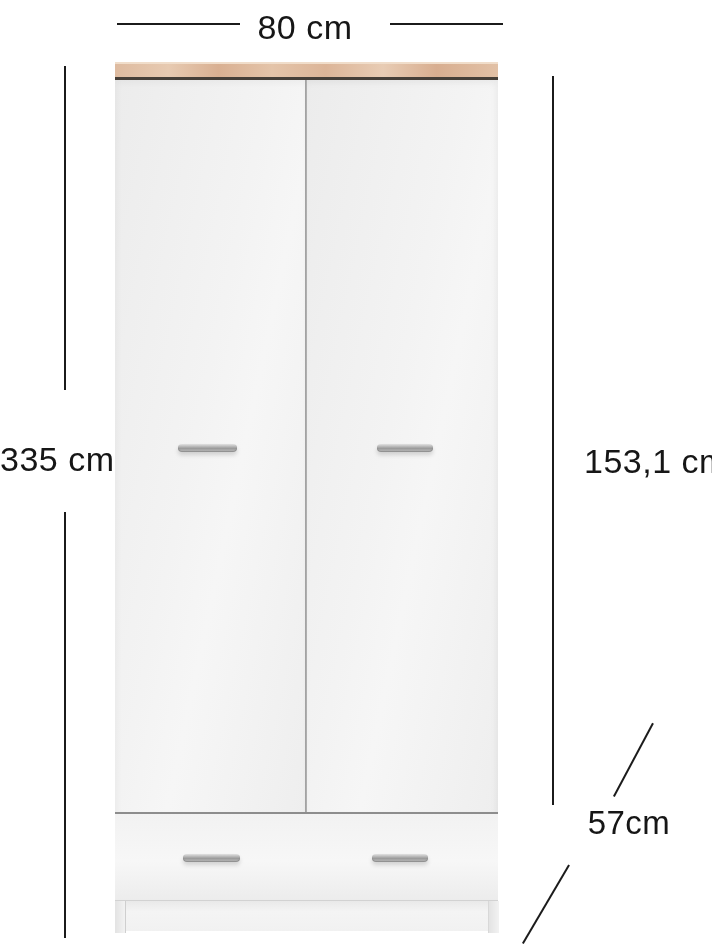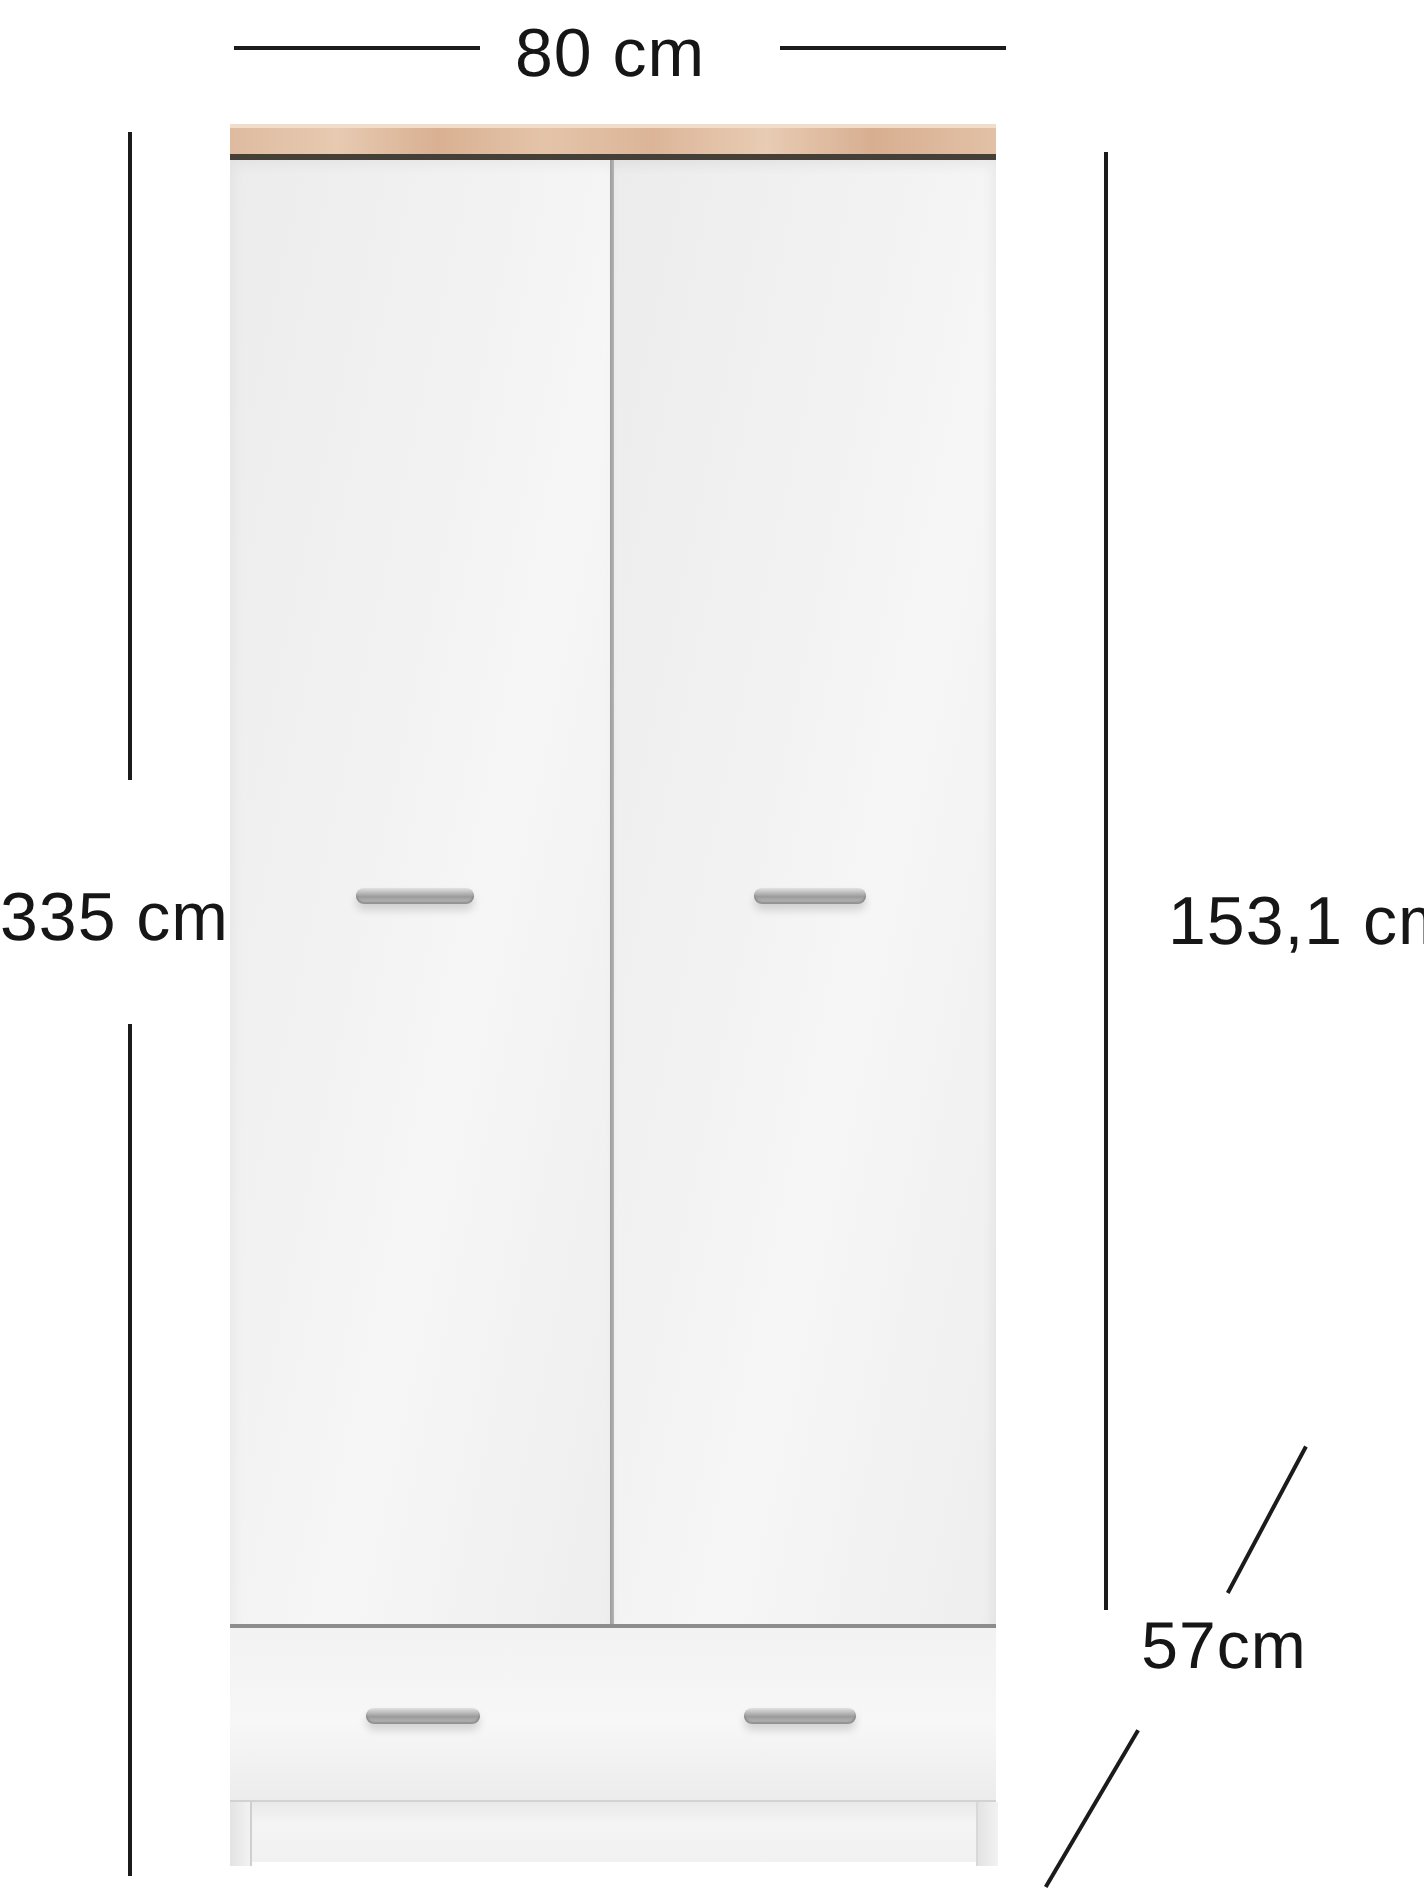--- a/index.html
+++ b/index.html
@@ -120,15 +120,15 @@
 
   <div class="dim-line-v" style="left:64px; top:66px; height:324px;"></div>
   <div class="dim-line-v" style="left:64px; top:512px; height:426px;"></div>
   <div class="dim-label" style="left:0px; top:439px; width:105px;">335 cm</div>
 
   <div class="dim-line-v" style="left:552px; top:76px; height:729px;"></div>
   <div class="dim-label" style="left:584px; top:441px; width:130px;">153,1 cm</div>
 
   <div class="dim-line-diag" style="left:613px; top:796px; width:83px; transform:rotate(-61.9deg);"></div>
   <div class="dim-line-diag" style="left:522px; top:943px; width:91px; transform:rotate(-59.5deg);"></div>
-  <div class="dim-label" style="left:566px; top:803px; width:92px; font-size:33px;">57cm</div>
+  <div class="dim-label" style="left:583px; top:803px; width:92px; font-size:33px;">57cm</div>
 
 </div>
 
 </body></html>

